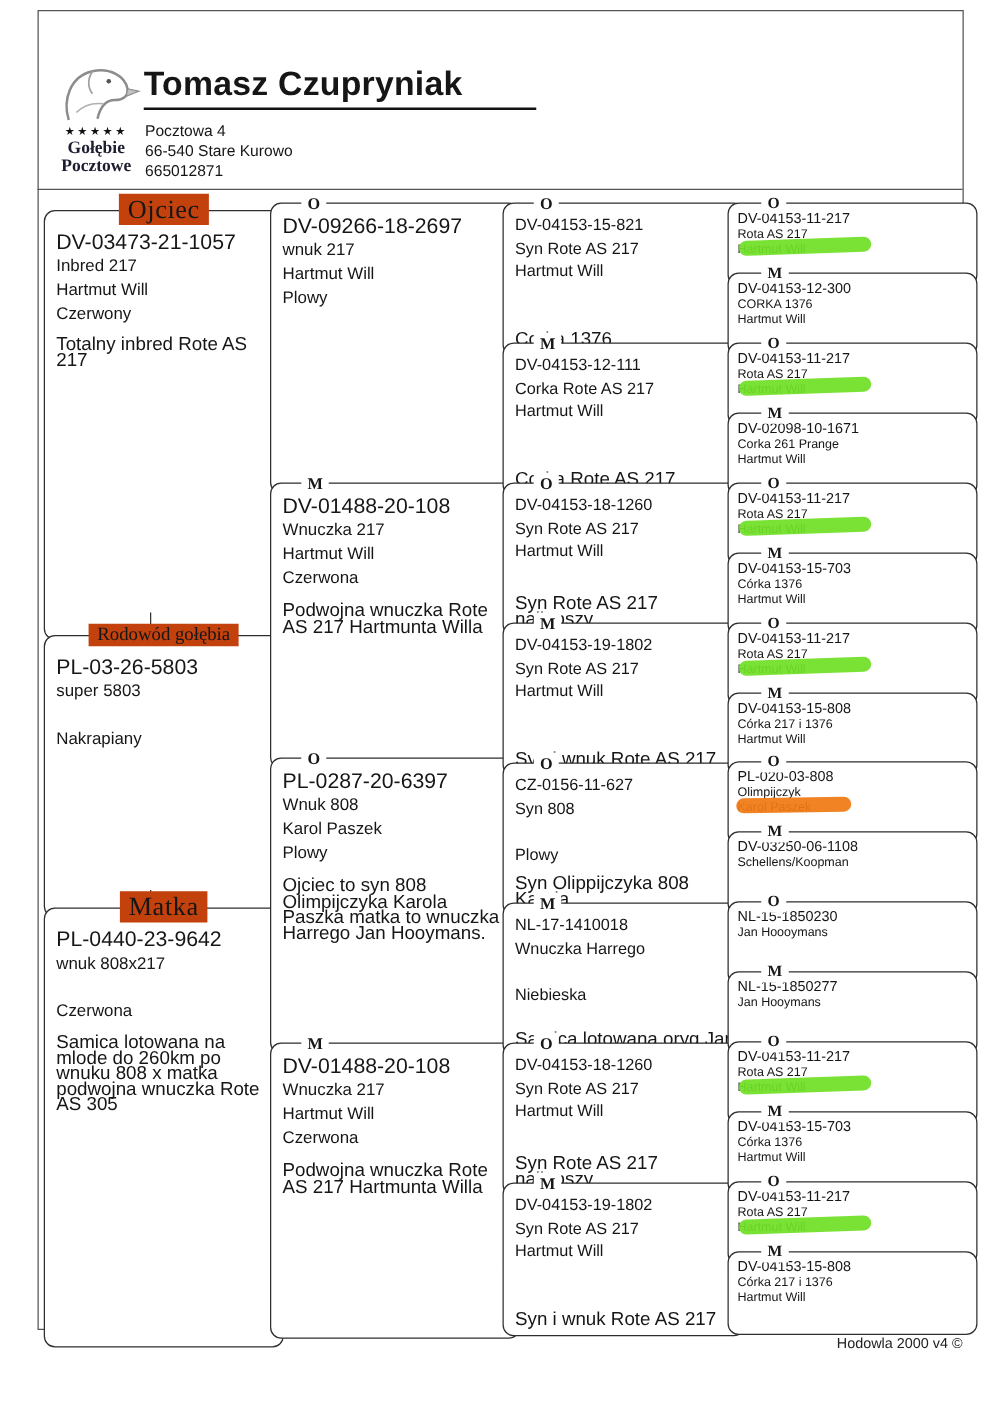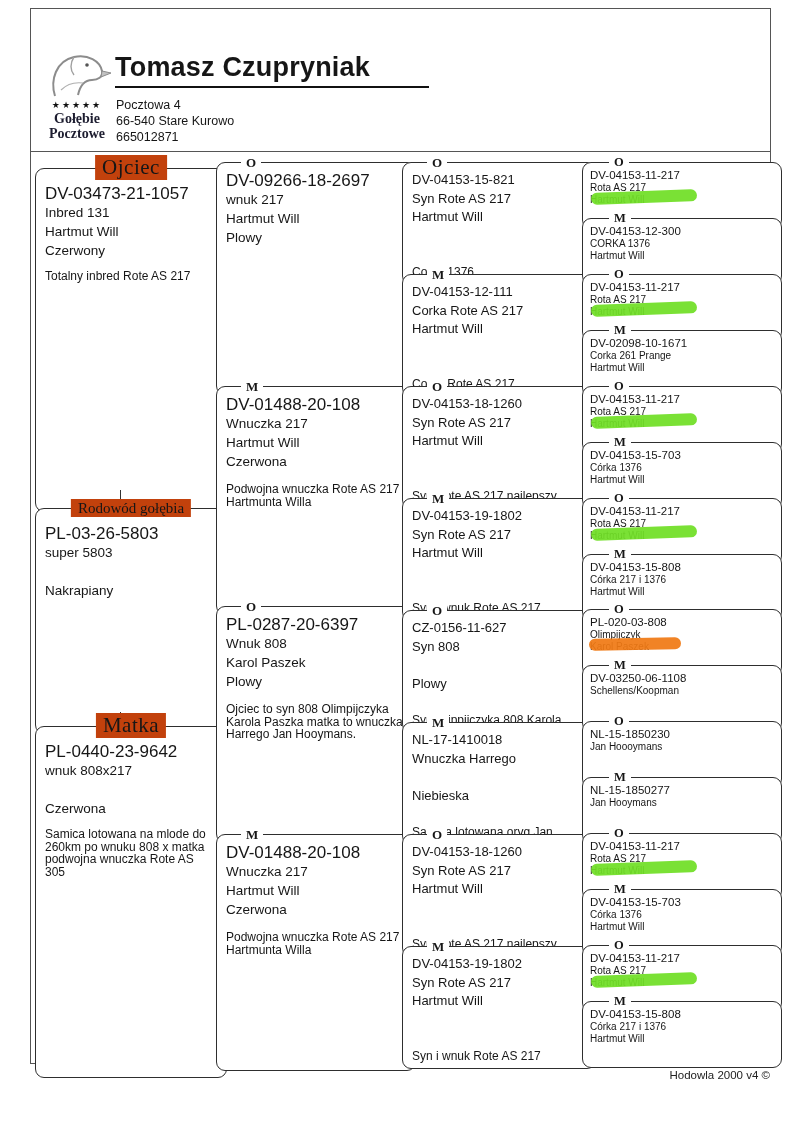--- a/index.html
+++ b/index.html
@@ -23,21 +23,21 @@
   .gen1{padding-top:15px;}
   .sex-label{position:absolute;top:-9px;left:24px;background:#fff;padding:0 5px;
              font-family:"Liberation Serif",serif;font-weight:700;font-size:13px;line-height:17px;}
   .gen1-title{position:absolute;left:50%;transform:translateX(-50%);background:#c2410c;padding:0 7px;
               font-family:"Liberation Serif",serif;font-weight:400;white-space:nowrap;}
   .title-lg{top:-14px;font-size:21px;line-height:25px;letter-spacing:.5px;}
   .title-md{top:-10px;font-size:15px;line-height:18px;}
 
   .ring{font-size:17px;line-height:19px;}
   .pline{font-size:13.5px;line-height:19px;min-height:19px;}
-  .note{font-size:12px;line-height:12.5px;margin-top:12px;}
+  .note{font-size:15px;line-height:12.5px;margin-top:12px;}
   .gen1 .note{margin-top:10px;}
 
   .gen3 .ring{font-size:13px;line-height:18.5px;}
   .gen3 .pline{font-size:13px;line-height:18.5px;min-height:18.5px;}
   .note-bottom{position:absolute;left:9px;right:6px;bottom:6px;margin:0;}
 
   .gen4{padding:6px 7px;}
   .gen4 .ring{font-size:11.5px;line-height:13px;}
   .gen4 .pline{font-size:10px;line-height:11.5px;min-height:11.5px;}
   .gen4 .sex-label{top:-9px;left:26px;font-size:12.5px;}
@@ -74,21 +74,21 @@
     <div>Pocztowa 4</div>
     <div>66-540 Stare Kurowo</div>
     <div>665012871</div>
   </div>
 
   <div id="pedigree-root">
 
     <div class="pbox gen1" style="left:35px;top:168px;width:172px;height:322px;">
       <div class="gen1-title title-lg">Ojciec</div>
       <div class="ring">DV-03473-21-1057</div>
-      <div class="pline">Inbred 131</div>
+      <div class="pline">Inbred 217</div>
       <div class="pline">Hartmut Will</div>
       <div class="pline">Czerwony</div>
       <div class="note">Totalny inbred Rote AS 217</div>
     </div>
 
     <div class="connector" style="top:490px;height:18px;"></div>
 
     <div class="pbox gen1" style="left:35px;top:508px;width:172px;height:204px;">
       <div class="gen1-title title-md">Rodowód gołębia</div>
       <div class="ring">PL-03-26-5803</div>

